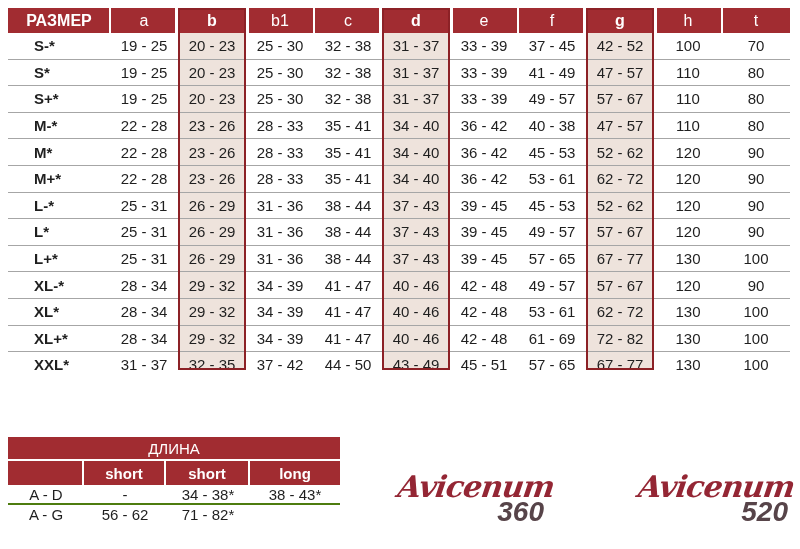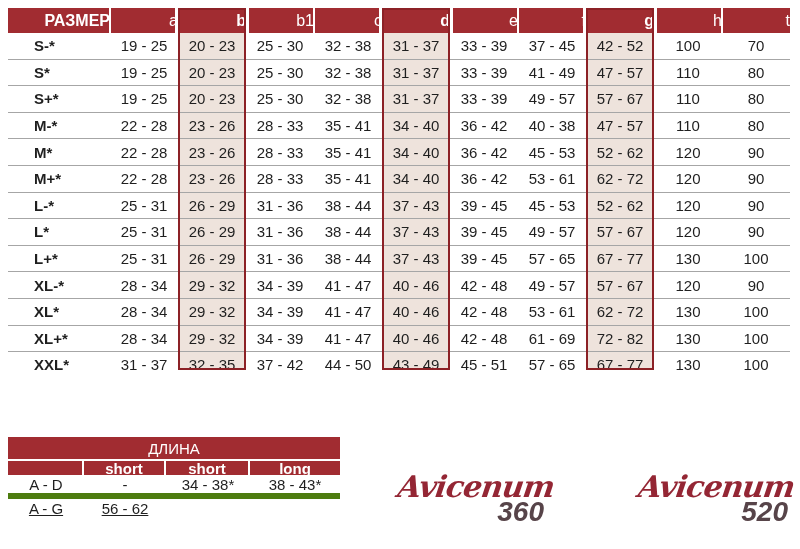--- a/index.html
+++ b/index.html
@@ -11,45 +11,45 @@
   .size-wrap{position:absolute;left:8px;top:8px;width:782px;height:364px;}
   .hl-underlay{position:absolute;top:25px;height:337px;width:68px;background:#eee3dc;z-index:0;}
   .hl-border{position:absolute;top:0;height:362px;width:68px;border:2px solid #8c2126;box-sizing:border-box;z-index:3;pointer-events:none;}
   .u-b,.b-b{left:170px;} .u-d,.b-d{left:374px;} .u-g,.b-g{left:578px;}
   .gap{position:absolute;top:0;height:25px;background:#ffffff;z-index:2;}
   table.size{position:relative;z-index:1;border-collapse:collapse;table-layout:fixed;width:782px;}
   table.size col.label{width:102px;}
   table.size col.num{width:68px;}
   table.size th{
     height:25px;background:#a12c31;color:#ffffff;font-weight:400;font-size:16px;
-    text-align:right;vertical-align:middle;padding:0;
+    text-align:center;vertical-align:middle;padding:0;
   }
   table.size th.hl, table.size th.first{font-weight:700;}
   table.size td{
     height:25.6px;font-size:15px;text-align:center;vertical-align:middle;padding:0;
     background:transparent;
   }
   table.size tbody tr + tr td{border-top:1px solid #a6a6a6;}
   table.size td.size-label{font-weight:700;text-align:left;padding-left:26px;}
   
   .len-wrap{position:absolute;left:8px;top:437px;width:332px;}
   .len-title{
     height:22px;background:#a12c31;color:#ffffff;font-weight:400;font-size:15px;
     display:flex;align-items:center;justify-content:center;margin-bottom:2px;
   }
   .len-sub{display:grid;grid-template-columns:74px 80px 82px 90px;column-gap:2px;}
   .len-sub .cell{
-    height:14px;background:#a12c31;color:#ffffff;font-weight:700;font-size:15px;
+    height:24px;background:#a12c31;color:#ffffff;font-weight:700;font-size:15px;
     display:flex;align-items:center;justify-content:center;
   }
   .len-row{display:grid;grid-template-columns:76px 82px 84px 90px;}
   .len-row .cell{
     height:18px;font-size:15px;display:flex;align-items:center;justify-content:center;
   }
-  .len-row + .len-row{border-top:6px solid #4d7c0f;text-decoration:underline;}
+  .len-row + .len-row{border-top:2px solid #4d7c0f;}
   
   .logo{position:absolute;top:471px;text-align:right;}
   .logo-360{left:396px;width:152px;}
   .logo-520{left:634px;width:158px;}
   .logo .brand{
     font-family:"DejaVu Serif",serif;font-style:italic;font-weight:700;
     font-size:30px;line-height:32px;color:#942634;letter-spacing:-1px;
     transform:skewX(-8deg);transform-origin:bottom right;
   }
   .logo .model{
@@ -296,20 +296,21 @@
     <div id="len-rows">
         <div class="len-row">
           <div class="cell">A - D</div>
           <div class="cell">-</div>
           <div class="cell">34 - 38*</div>
           <div class="cell">38 - 43*</div>
         </div>
         <div class="len-row">
           <div class="cell">A - G</div>
           <div class="cell">56 - 62</div>
+          <div class="cell">71 - 82*</div>
         </div>
       </div>
   </div>
 
   <div class="logo logo-360">
     <div class="brand">Avicenum</div>
     <div class="model">360</div>
   </div>
   <div class="logo logo-520">
     <div class="brand">Avicenum</div>

